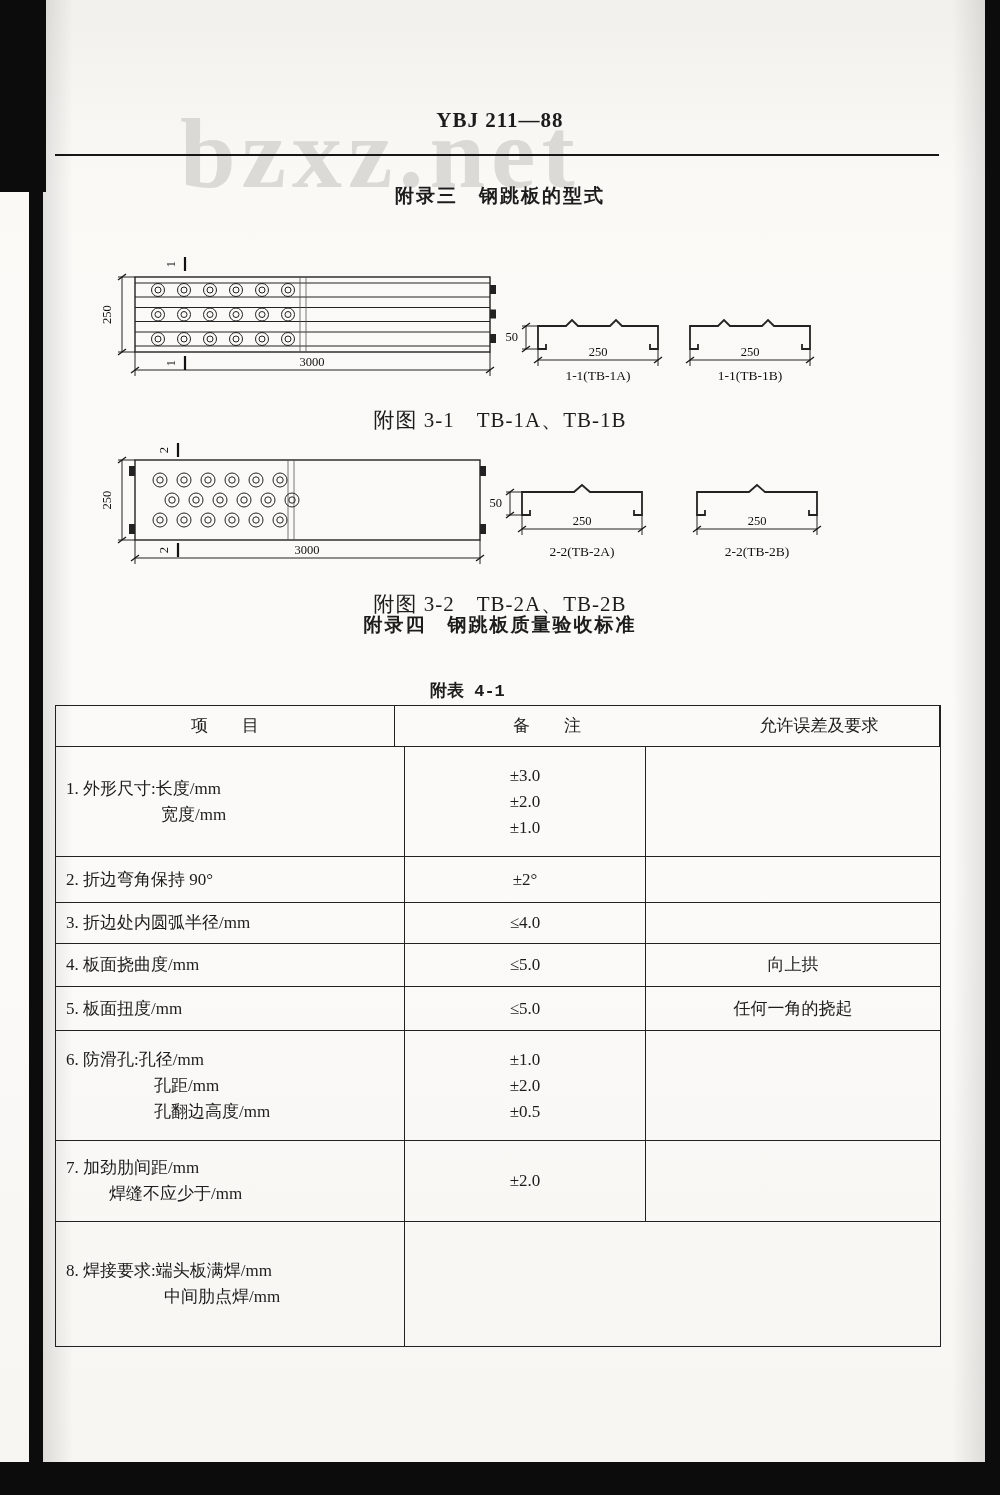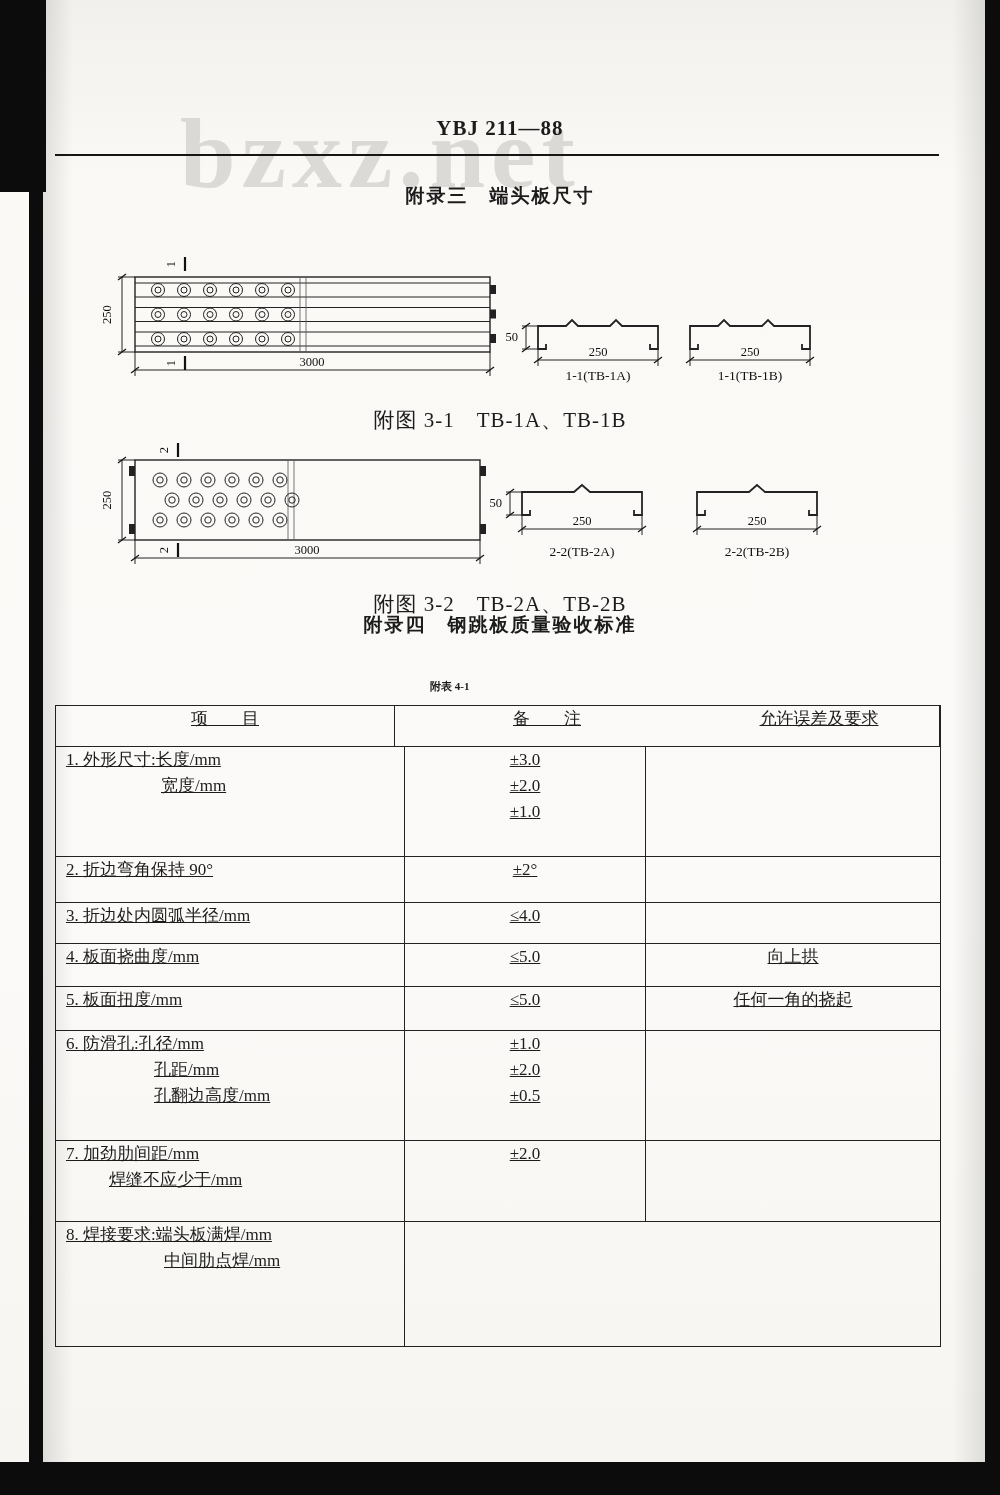--- a/index.html
+++ b/index.html
@@ -7,36 +7,36 @@
     position:relative;width:1000px;height:1495px;margin:0 auto;overflow:hidden;
     background:linear-gradient(180deg,#f1f0ec 0%,#faf9f6 12%,#fbfaf8 60%,#f6f5f1 100%);
     font-family:"Liberation Serif","DejaVu Serif",serif;color:#1c1c1c;
   }
   .abs{position:absolute;}
   .cwide{left:0;right:0;text-align:center;}
   
   .wm{left:180px;top:96px;font-weight:bold;font-size:100px;letter-spacing:6px;
       color:#c9c8c5;opacity:.62;font-family:"Liberation Serif",serif;}
   
-  .doccode{top:116px;font-weight:bold;font-size:21px;letter-spacing:1px;}
+  .doccode{top:108px;font-weight:bold;font-size:21px;letter-spacing:1px;}
   .rule{left:55px;top:154px;width:884px;height:2px;background:#161616;}
   .apx-title{font-family:"Liberation Sans","DejaVu Sans",sans-serif;font-weight:bold;
       font-size:19px;letter-spacing:2px;}
   .t3{top:183px;}
   .t4{top:612px;}
   .figcap{font-size:21px;letter-spacing:1px;}
   .cap1{top:406px;}
   .cap2{top:590px;}
-  .tbl-label{left:430px;top:679px;font-family:Liberation Serif, serif;
-      font-weight:bold;font-size:11px;}
+  .tbl-label{left:430px;top:679px;font-family:Liberation Mono, monospace;
+      font-weight:bold;font-size:17px;}
   
   .tbl{left:55px;top:705px;width:884px;border:1px solid #222;}
   .row{display:flex;border-bottom:1px solid #222;}
   .row:last-child{border-bottom:none;}
-  .cell{display:flex;flex-direction:column;justify-content:flex-start;font-size:17px;line-height:26px;text-decoration:underline;}
+  .cell{display:flex;flex-direction:column;justify-content:center;font-size:17px;line-height:26px;}
   .c1{width:338px;border-right:1px solid #222;padding-left:10px;}
   .c2{width:240px;border-right:1px solid #222;text-align:center;}
   .c3{flex:1;text-align:center;}
   .hdr{height:40px;}
   .hdr .c1{padding-left:0;text-align:center;}
   .r1{height:109px;} .r2{height:45px;} .r3{height:40px;} .r4{height:42px;}
   .r5{height:43px;} .r6{height:109px;} .r7{height:80px;} .r8{height:124px;}
   .i95{padding-left:95px;} .i88{padding-left:88px;} .i43{padding-left:43px;} .i98{padding-left:98px;}
   .pageno{left:826px;top:1466px;font-size:22px;}
   .margin-dot{left:36px;top:910px;font-size:20px;color:#333;}
@@ -65,21 +65,21 @@
 </head>
 <body>
 
 <div class="page">
 
   <div class="abs wm">bzxz.net</div>
 
   <div class="abs cwide doccode">YBJ 211—88</div>
   <div class="abs rule"></div>
 
-  <div class="abs cwide apx-title t3">附录三　端头板尺寸</div>
+  <div class="abs cwide apx-title t3">附录三　钢跳板的型式</div>
 
   <svg class="abs" style="left:60px;top:252px" width="880" height="160" viewBox="0 0 880 160">
     <defs>
       <g id="hole1">
           <circle r="6.5" class="thin"></circle>
           <circle r="3" class="thin"></circle>
         </g>
     </defs>
 
     <g>

